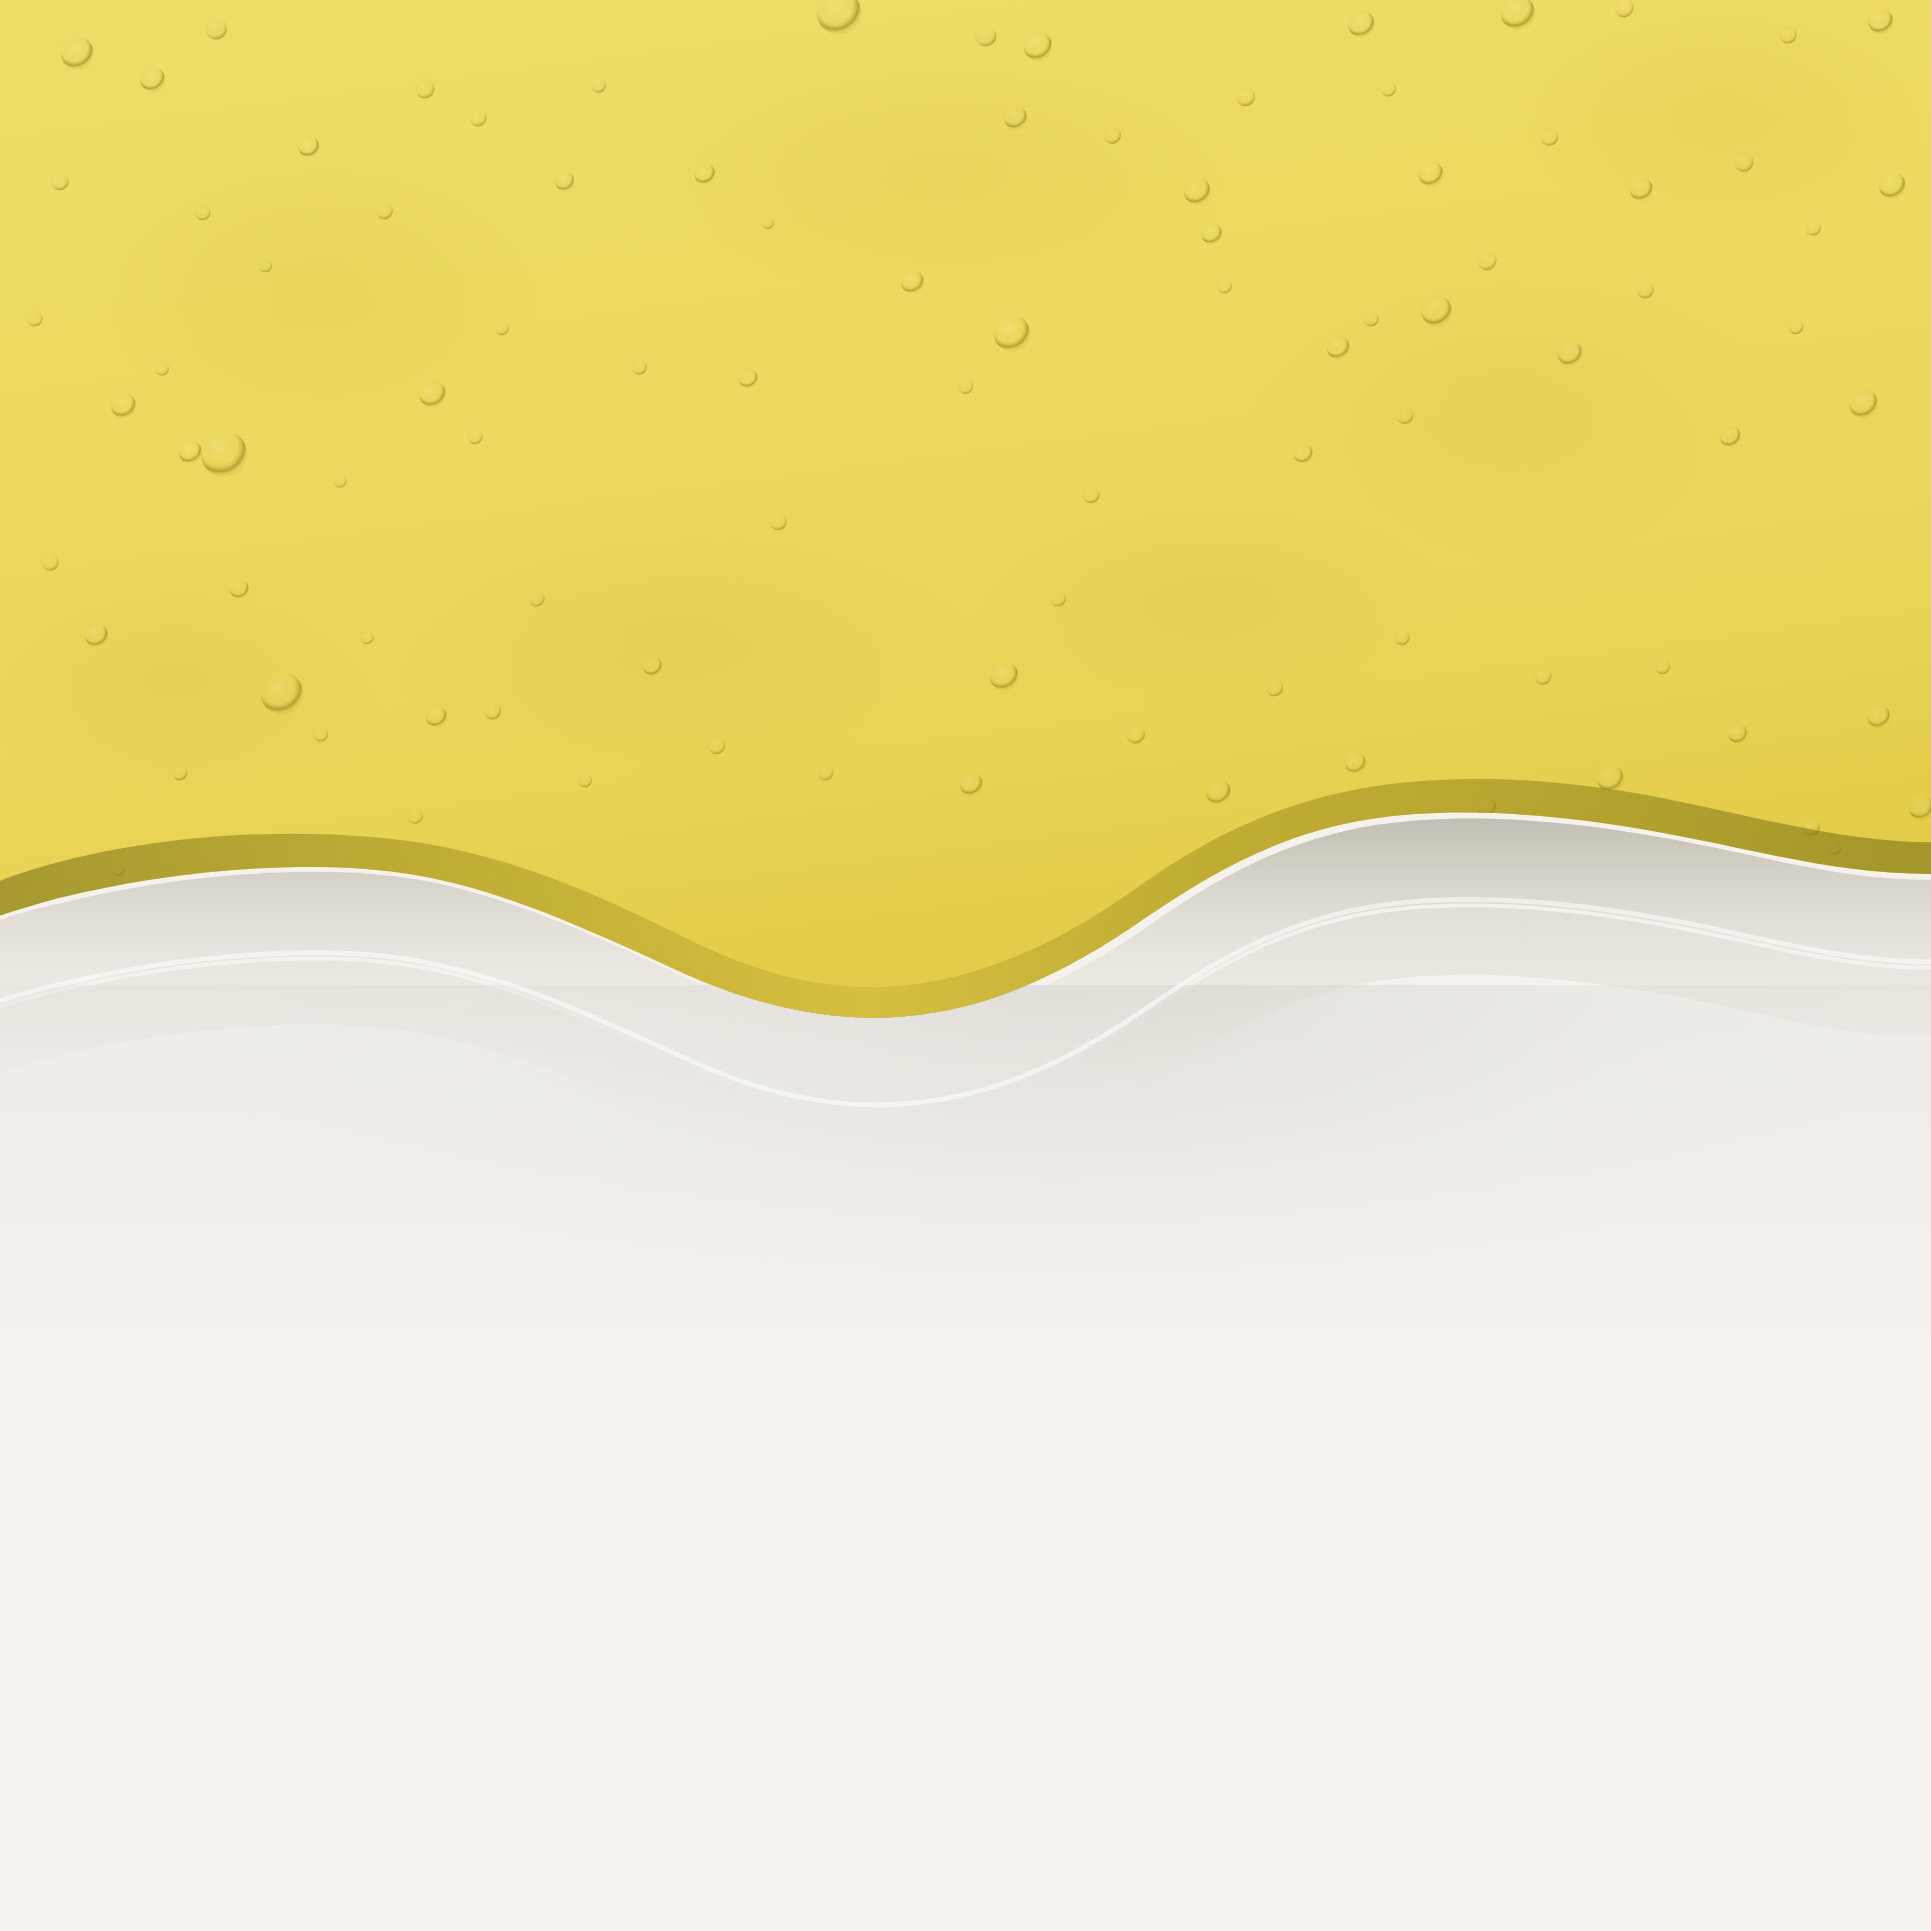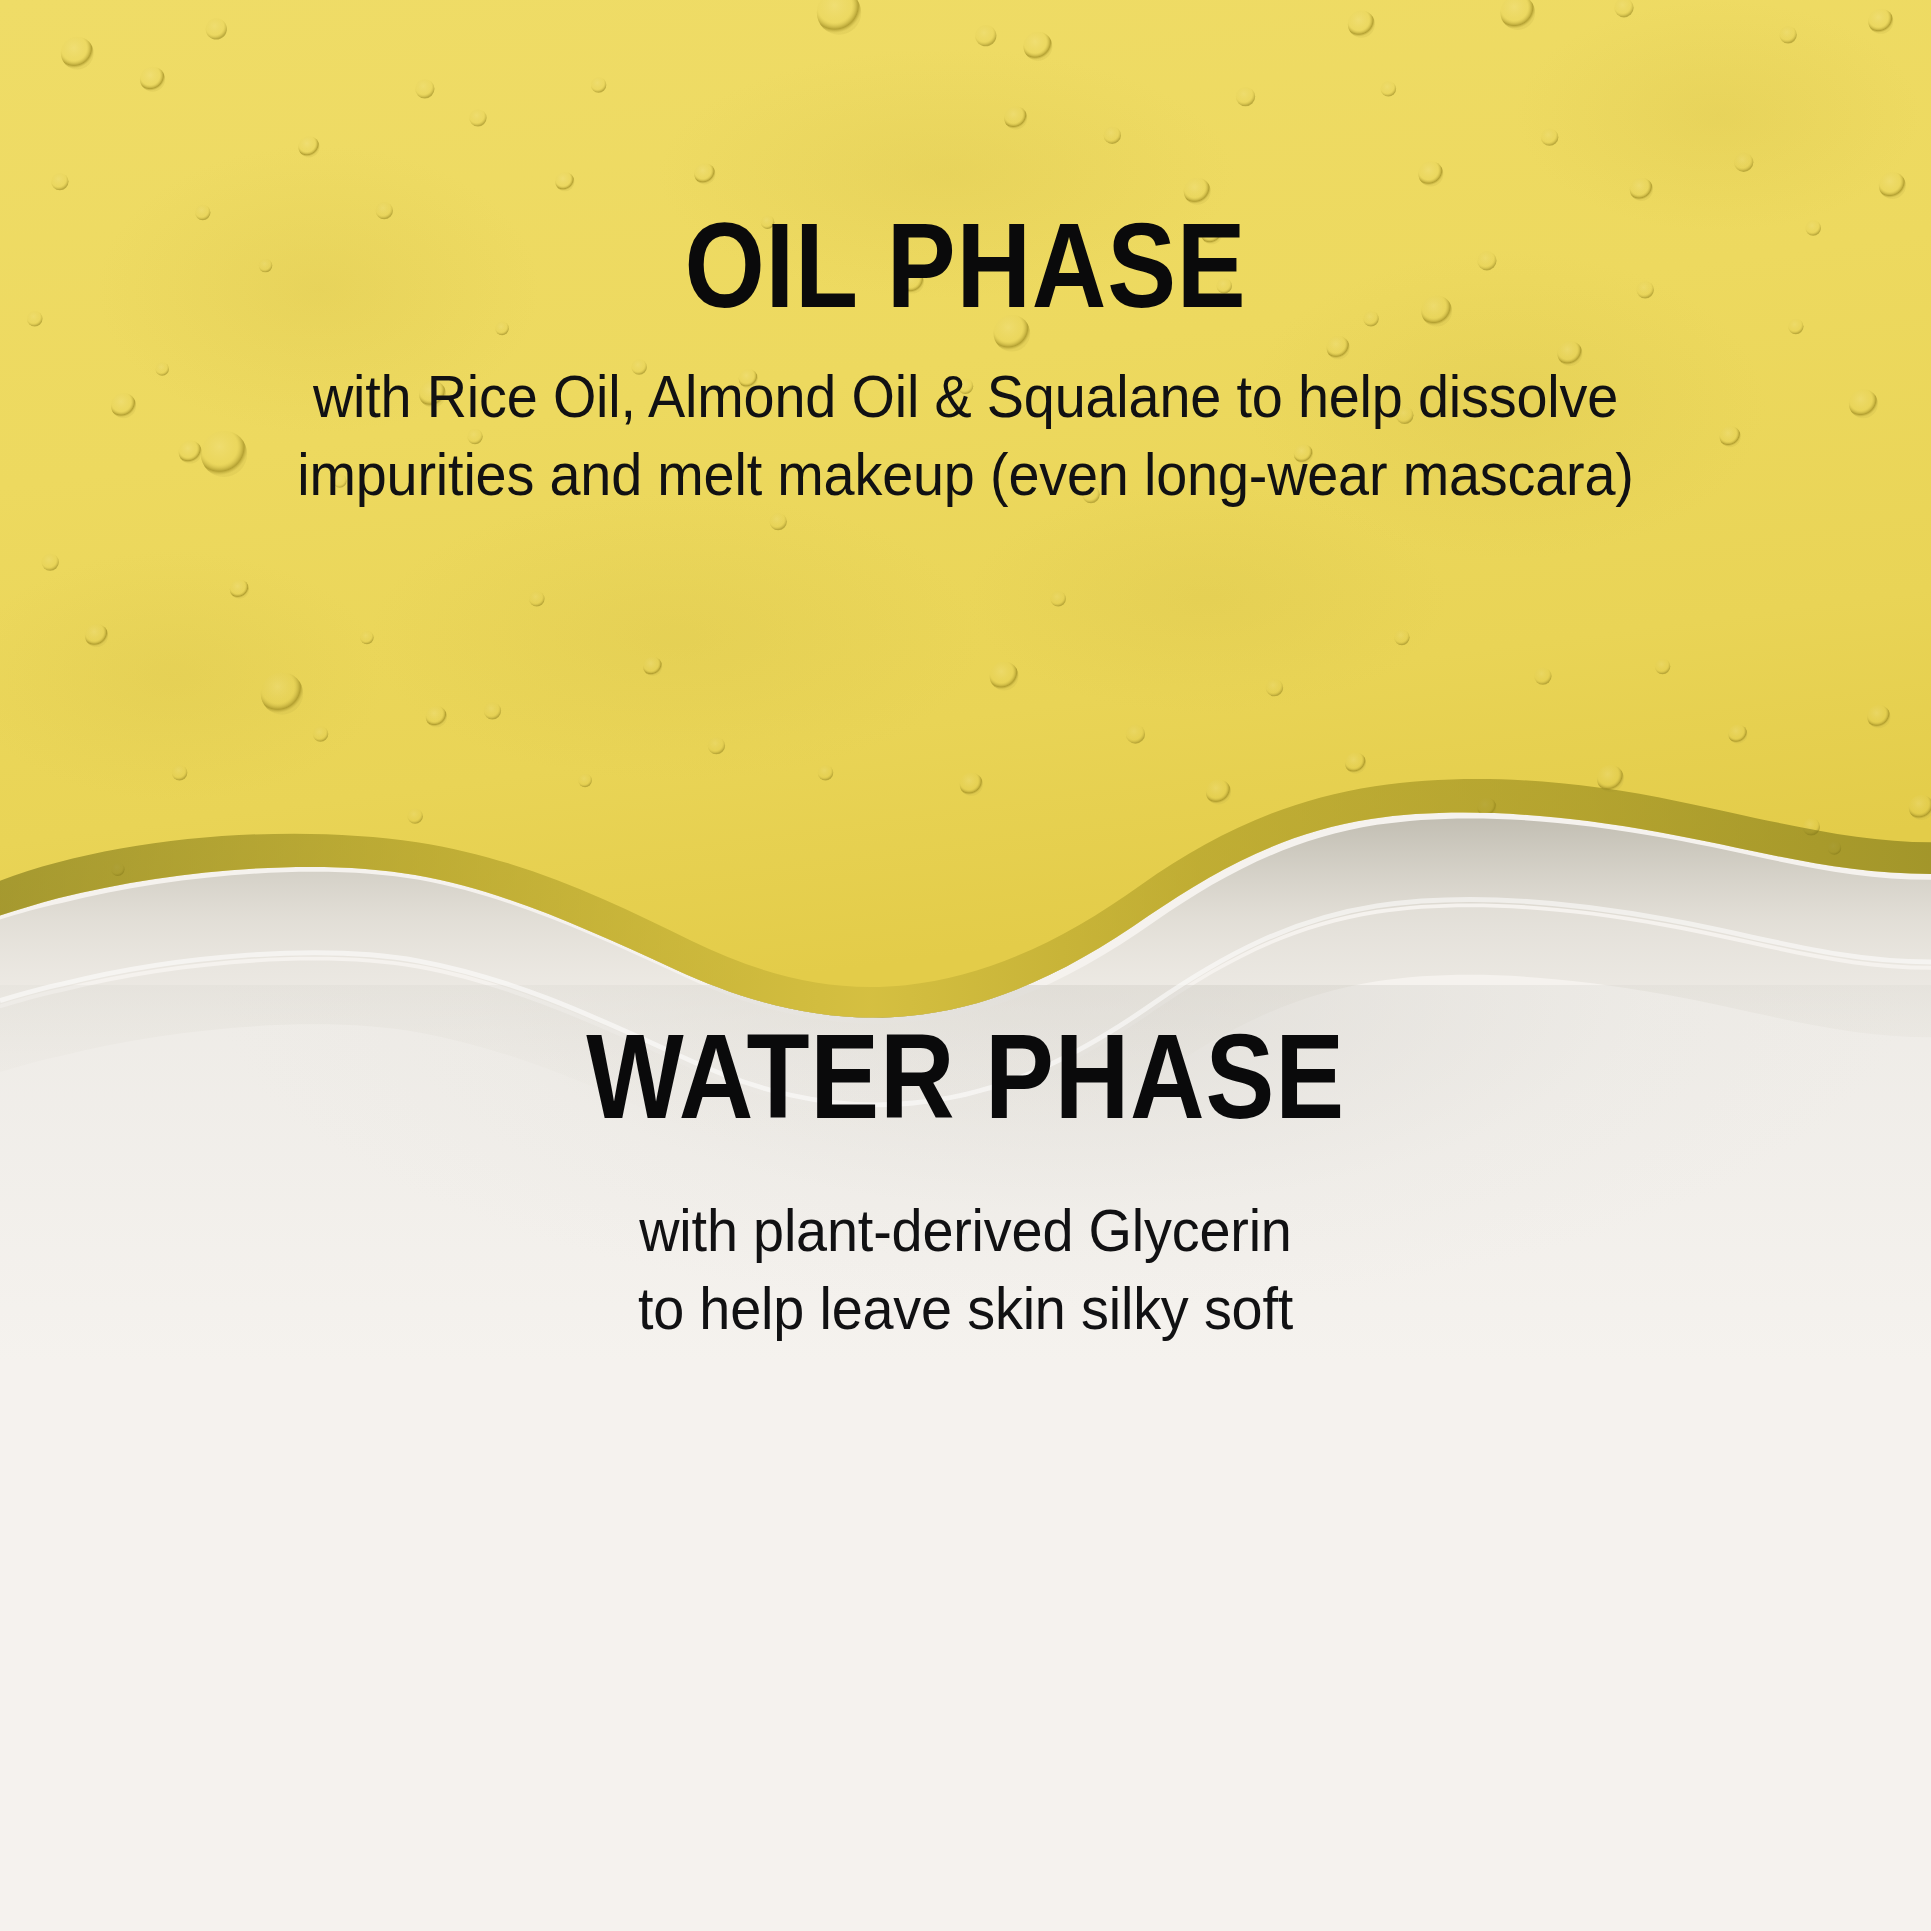--- a/index.html
+++ b/index.html
@@ -343,30 +343,16 @@
                  C526,1012 606,1048 706,1094
                  C776,1127 856,1151 946,1142
                  C1036,1134 1116,1094 1196,1038
                  C1266,990 1336,952 1426,938
                  C1506,926 1606,930 1726,952
                  C1826,970 1904,996 2000,996" fill="none" stroke="#FFFFFF" stroke-opacity="0.55" stroke-width="5"></path>
       </g>
     </svg>
   </div>
 
-  <div class="text-block" id="oil-text">
-    <div class="phase-heading">OIL PHASE</div>
-    <div class="phase-sub">
-      <span class="sub-line">with Rice Oil, Almond Oil &amp; Squalane to help dissolve</span>
-      <span class="sub-line">impurities and melt makeup (even long-wear mascara)</span>
-    </div>
-  </div>
-
-  <div class="text-block" id="water-text">
-    <div class="phase-heading">WATER PHASE</div>
-    <div class="phase-sub">
-      <span class="sub-line">with plant-derived Glycerin</span>
-      <span class="sub-line">to help leave skin silky soft</span>
-    </div>
-  </div>
+
 
 </div>
 
 
 </body></html>

